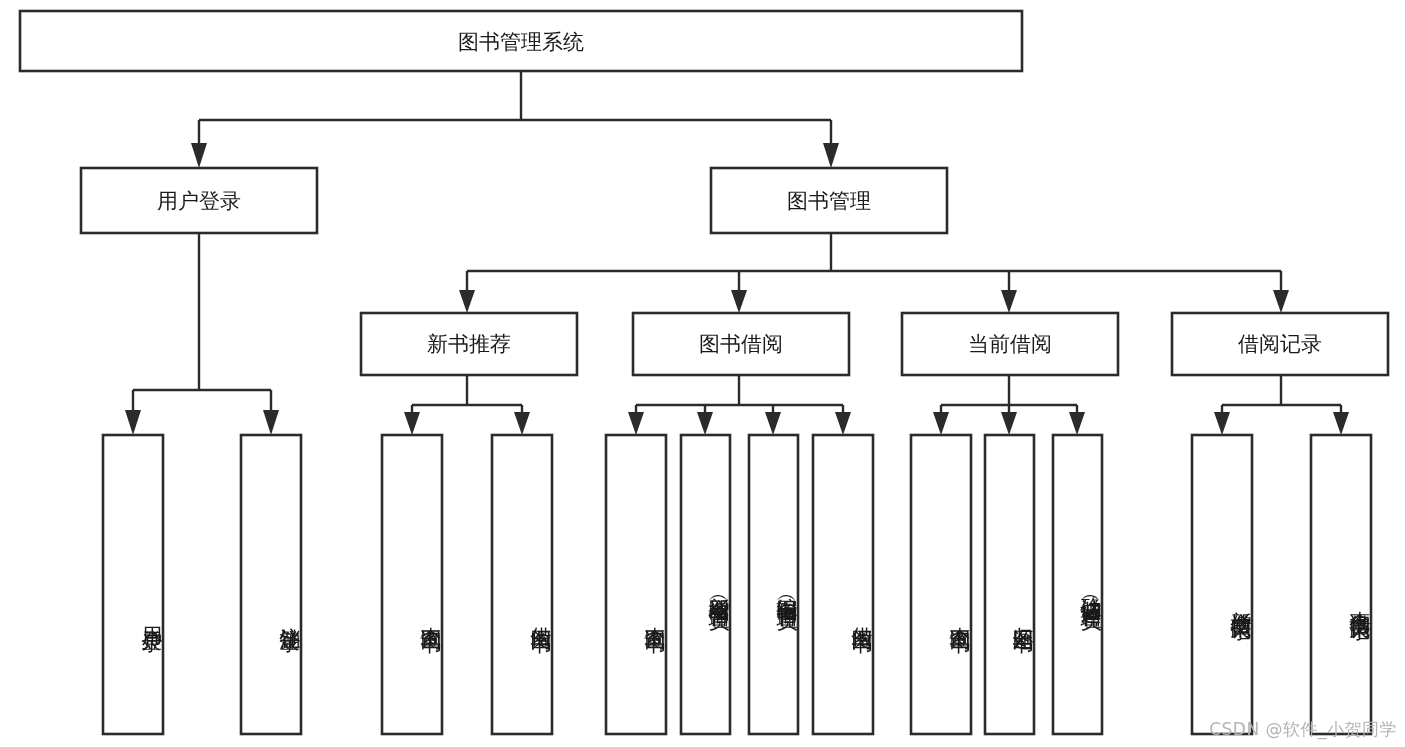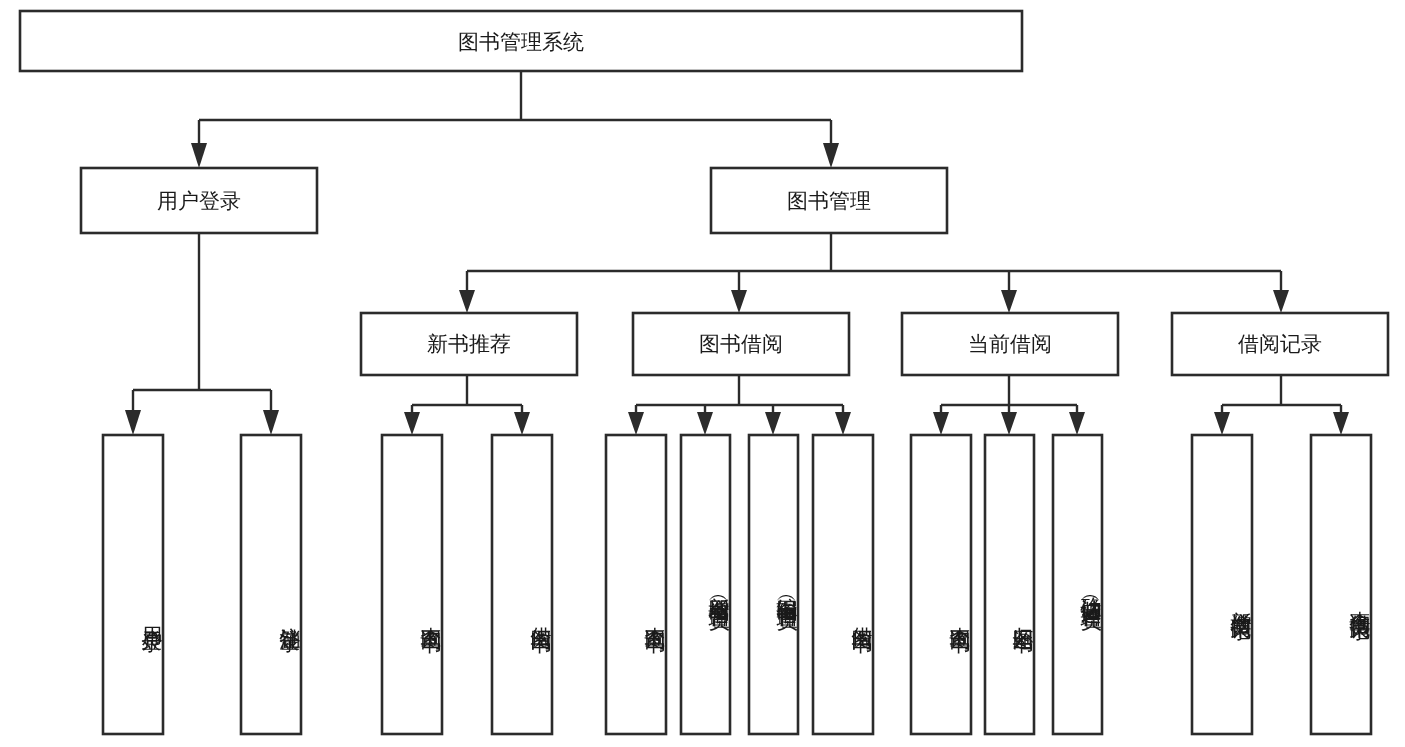--- a/index.html
+++ b/index.html
@@ -216,14 +216,15 @@
   <div class="node-label-v" style="left:606px; top:493px; width:60px; height:241px;">查询图书</div>
   <div class="node-label-v" style="left:681px; top:443px; width:49px; height:291px;">新增图书（管理员）</div>
   <div class="node-label-v" style="left:749px; top:443px; width:49px; height:291px;">编辑图书（管理员）</div>
   <div class="node-label-v" style="left:813px; top:493px; width:60px; height:241px;">借阅图书</div>
   <div class="node-label-v" style="left:911px; top:493px; width:60px; height:241px;">查询图书</div>
   <div class="node-label-v" style="left:985px; top:493px; width:49px; height:241px;">归还图书</div>
   <div class="node-label-v" style="left:1053px; top:443px; width:49px; height:291px;">确认归还（管理员）</div>
   <div class="node-label-v" style="left:1192px; top:465px; width:60px; height:269px;">新增借阅记录</div>
   <div class="node-label-v" style="left:1311px; top:465px; width:60px; height:269px;">查询借阅记录</div>
 
+  <div class="watermark">CSDN @软件_小贺同学</div>
 
 </div>
 
 </body></html>

